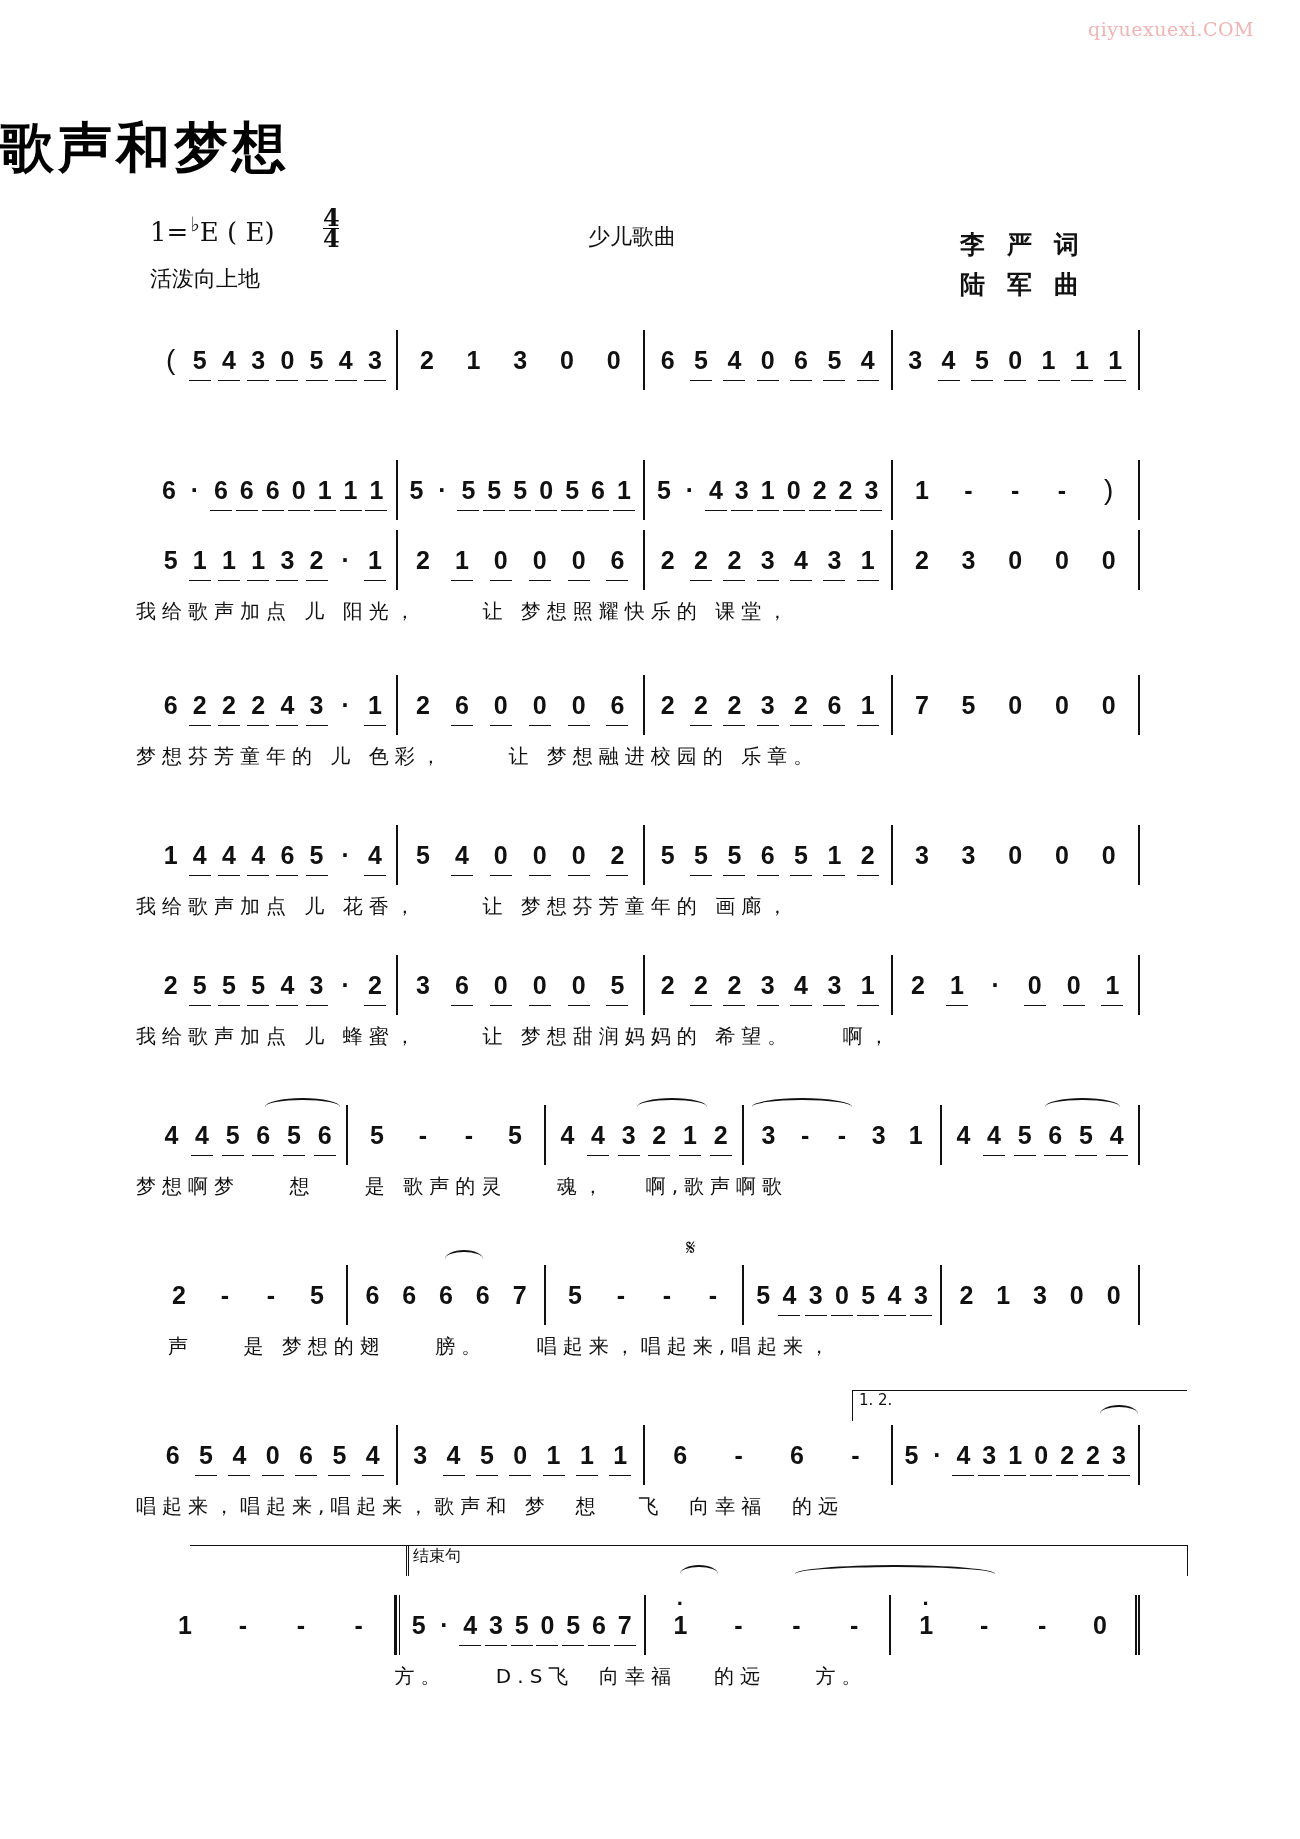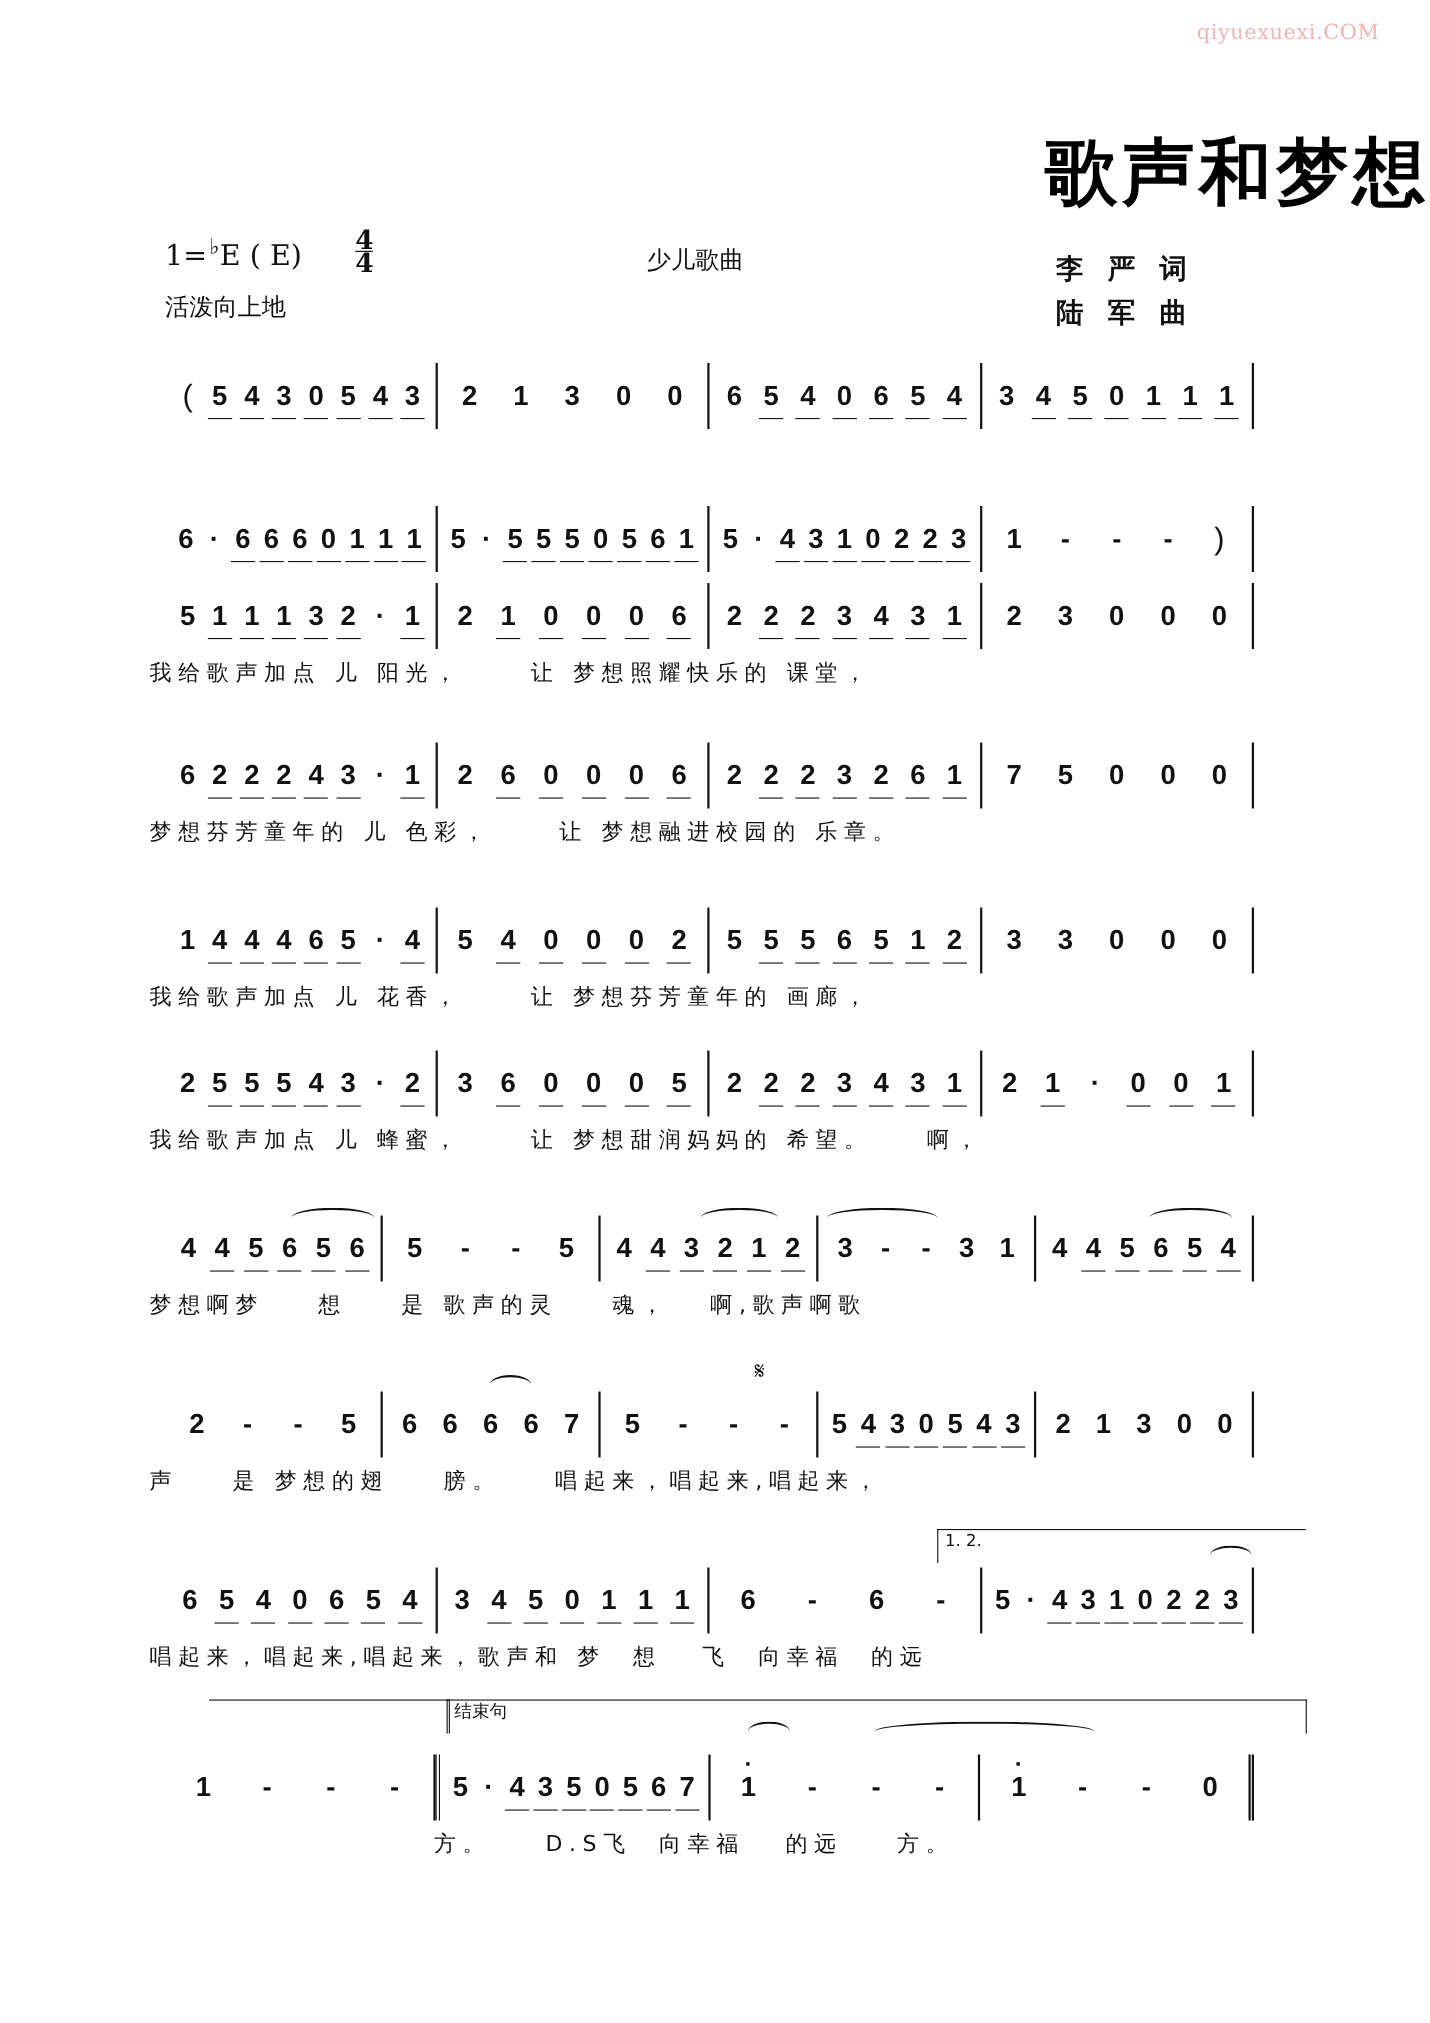--- a/index.html
+++ b/index.html
@@ -1,21 +1,21 @@
 <!DOCTYPE html>
 <html><head>
 <meta charset="utf-8">
 <style>
   html, body { margin: 0; padding: 0; background: #ffffff; }
   body { width: 1300px; height: 1839px; position: relative; overflow: hidden;
          font-family: "DejaVu Sans", "Liberation Sans", sans-serif; color: #111; }
   .watermark { position: absolute; left: 1088px; top: 18px; font-family: "DejaVu Serif", serif;
                font-size: 19px; color: #f2b3b3; letter-spacing: 0.5px; }
-  .title { position: absolute; left: 0; width: 1300px; top: 112px; text-align: right;
-           font-size: 66px; font-weight: bold; letter-spacing: 4px; color: #000; }
+  .title { position: absolute; left: 0; width: 1300px; top: 112px; text-align: left;
+           font-size: 54px; font-weight: bold; letter-spacing: 4px; color: #000; }
   .key { position: absolute; left: 150px; top: 212px; font-family: "DejaVu Serif", serif; font-size: 26px; }
   .key .flat { font-size: 20px; vertical-align: 10px; margin-left: 2px; }
   .timesig { position: absolute; left: 323px; top: 208px; font-family: "DejaVu Serif", serif;
              font-weight: bold; font-size: 24px; line-height: 20px; }
   .timesig .bar { display: block; width: 16px; border-top: 1.5px solid #000; margin: 0 auto; }
   .tempo { position: absolute; left: 150px; top: 264px; font-size: 22px; font-family: "DejaVu Serif", serif; }
   .genre { position: absolute; left: 588px; top: 222px; font-size: 22px; font-family: "DejaVu Serif", serif; }
   .credit { position: absolute; left: 960px; font-size: 25px; font-weight: bold; letter-spacing: 22px; }
   .credit.c1 { top: 228px; } .credit.c2 { top: 268px; }
 
@@ -385,21 +385,21 @@
         </div>
         <div class="measure bar-right">
           <span class="note">2</span>
           <span class="note">1</span>
           <span class="note">3</span>
           <span class="note">0</span>
           <span class="note">0</span>
         </div>
       </div>
     </div>
-    <div class="lyrics" style="top: 1333px;">声    是 梦想的翅    膀。    唱起来，唱起来,唱起来，</div>
+    <div class="lyrics" style="top: 1333px; margin-left: 32px;">声    是 梦想的翅    膀。    唱起来，唱起来,唱起来，</div>
     <div class="row" style="top: 1425px;">
       <div class="notes">
         <div class="measure bar-right">
           <span class="note">6</span>
           <span class="note u1">5</span>
           <span class="note u1">4</span>
           <span class="note u1">0</span>
           <span class="note u1">6</span>
           <span class="note u1">5</span>
           <span class="note u1">4</span>

